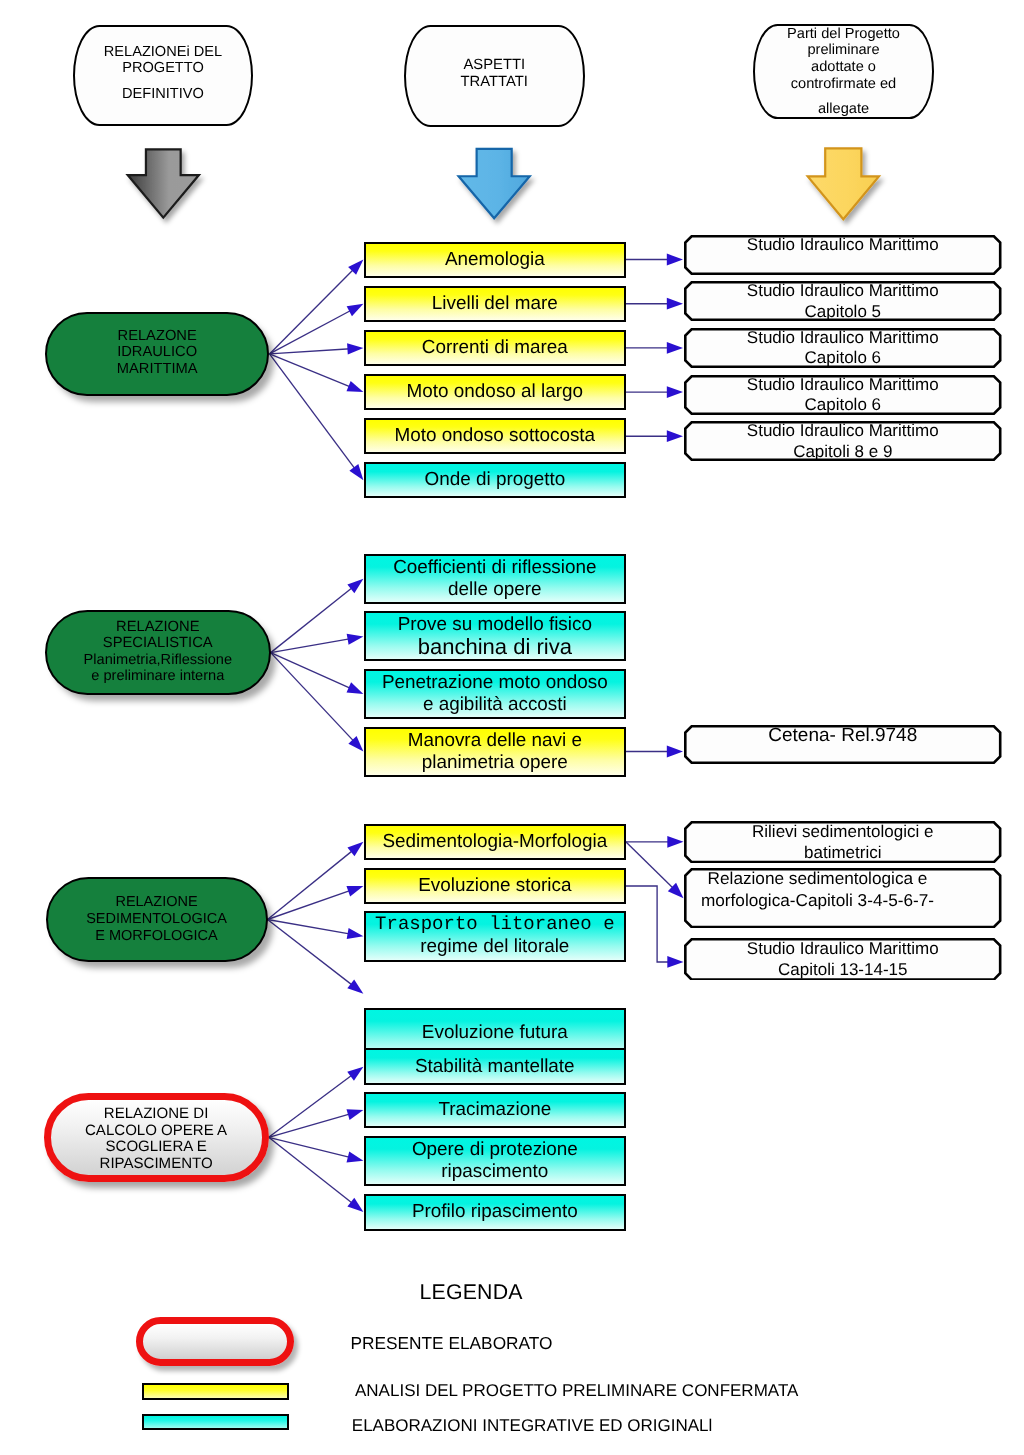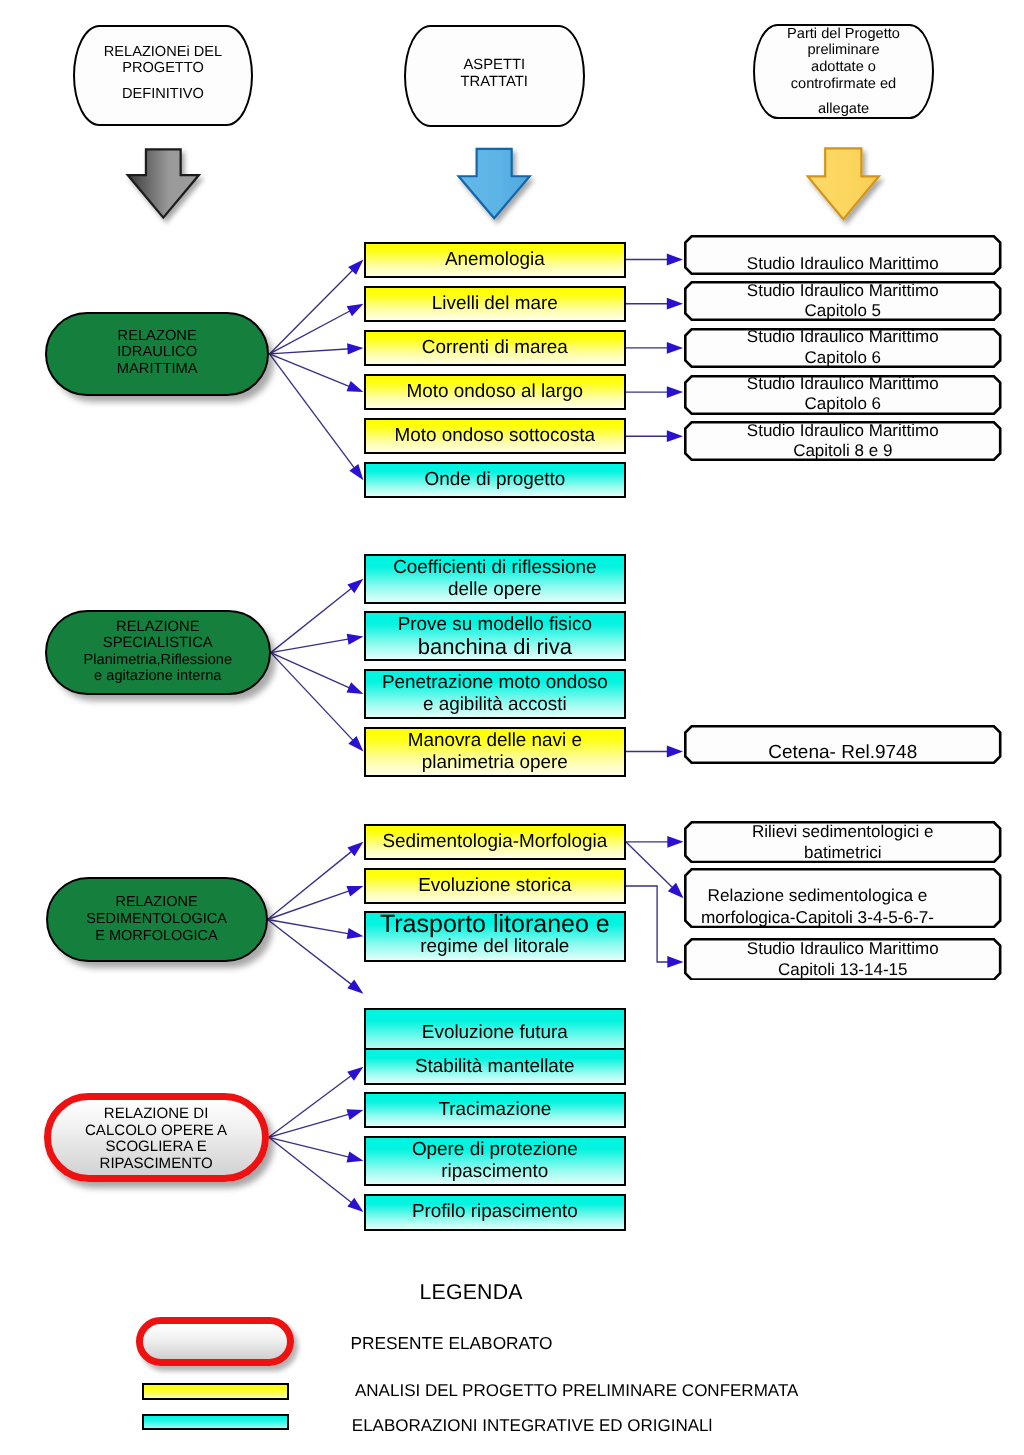--- a/index.html
+++ b/index.html
@@ -29,21 +29,21 @@
 
   
   .topic{border:2.8px solid #000;display:flex;align-items:center;justify-content:center;
          text-align:center;line-height:1.12;}
   .topic.yellow{background:linear-gradient(to bottom,#FFFF00 0%,#FFFF14 22%,#FEFEA6 68%,#FFFFE8 100%);}
   .topic.cyan{background:linear-gradient(to bottom,#00F6E2 0%,#05F3E0 24%,#95FBEF 70%,#E2FFFA 100%);}
 
   
   .doc{position:absolute;}
   .doc .lbl{position:absolute;left:0;top:0;width:100%;height:100%;
-            display:flex;align-items:flex-end;justify-content:center;text-align:center;
+            display:flex;align-items:flex-start;justify-content:center;text-align:center;
             line-height:1.15;}
 
   
   .legtitle{font-size:24px;letter-spacing:0.2px;}
   .legtxt{font-size:18.5px;white-space:nowrap;}
   .swatch{border:2.4px solid #000;}
   .swatch.yellow{background:linear-gradient(to bottom,#FFFF00 0%,#FFFF28 40%,#FEFEB0 100%);}
   .swatch.cyan{background:linear-gradient(to bottom,#00F6E2 0%,#22F7E6 40%,#9CFCF0 100%);}
   .legpill{border:7.9px solid #EE1111;border-radius:999px;
            background:linear-gradient(to bottom,#ffffff 0%,#f2f2f2 40%,#d0d0d0 100%);
@@ -248,21 +248,21 @@
             <div class="ln" style="font-size: 17px; line-height: 20.3px; white-space: nowrap;">Studio Idraulico Marittimo</div>
             <div class="ln" style="font-size: 17px; line-height: 20.3px; white-space: nowrap;">Capitoli 8 e 9</div>
           </div>
         </div>
       </div>
       <div class="abs pill" style="left: 44.9px; top: 610.1px; width: 225.8px; height: 85px; border-radius: 999px;">
         <div class="txt" style="width: 100%; transform: translateY(-1.5px);">
           <div class="ln" style="font-size: 14.75px; line-height: 16.4px; white-space: nowrap;">RELAZIONE</div>
           <div class="ln" style="font-size: 14.75px; line-height: 16.4px; white-space: nowrap;">SPECIALISTICA</div>
           <div class="ln" style="font-size: 14.6px; line-height: 16.3px; white-space: nowrap;">Planimetria,Riflessione</div>
-          <div class="ln" style="font-size: 14.6px; line-height: 16.3px; white-space: nowrap;">e agitazione interna</div>
+          <div class="ln" style="font-size: 14.6px; line-height: 16.3px; white-space: nowrap;">e preliminare interna</div>
         </div>
       </div>
       <div class="abs topic cyan" style="left: 363.9px; top: 553.8px; width: 261.9px; height: 50px;">
         <div style="width: 100%;">
           <div class="ln" style="font-size: 18.9px; line-height: 21.9px; white-space: nowrap;">Coefficienti di riflessione</div>
           <div class="ln" style="font-size: 18.9px; line-height: 21.9px; white-space: nowrap;">delle opere</div>
         </div>
       </div>
       <div class="abs topic cyan" style="left: 363.9px; top: 611.4px; width: 261.9px; height: 50px;">
         <div style="width: 100%; border-radius: 12px;">
@@ -304,21 +304,21 @@
           <div class="ln" style="font-size: 18.9px; line-height: 21.9px; white-space: nowrap;">Sedimentologia-Morfologia</div>
         </div>
       </div>
       <div class="abs topic yellow" style="left: 363.9px; top: 868px; width: 261.9px; height: 36px;">
         <div style="width: 100%;">
           <div class="ln" style="font-size: 18.9px; line-height: 21.9px; white-space: nowrap;">Evoluzione storica</div>
         </div>
       </div>
       <div class="abs topic cyan" style="left: 363.9px; top: 910.8px; width: 261.9px; height: 51px;">
         <div style="width: 100%;">
-          <div class="ln" style="font-size: 25px; line-height: 21.9px; white-space: nowrap;">Trasporto litoraneo e</div>
+          <div class="ln" style="font-size: 19px; line-height: 21.9px; white-space: nowrap; font-family: Liberation Mono, monospace;">Trasporto litoraneo e</div>
           <div class="ln" style="font-size: 18.9px; line-height: 21.9px; white-space: nowrap;">regime del litorale</div>
         </div>
       </div>
       <div class="abs topic cyan" style="left: 363.9px; top: 1008px; width: 261.9px; height: 50px;">
         <div style="width: 100%;">
           <div class="ln" style="font-size: 18.9px; line-height: 21.9px; white-space: nowrap;">Evoluzione futura</div>
         </div>
       </div>
       <div class="abs doc" style="left: 684px; top: 820.8px; width: 317.5px; height: 42.4px;">
         <svg width="317.5" height="42.4" viewBox="0 0 317.5 42.4" style="position: absolute; left: 0px; top: 0px;">

